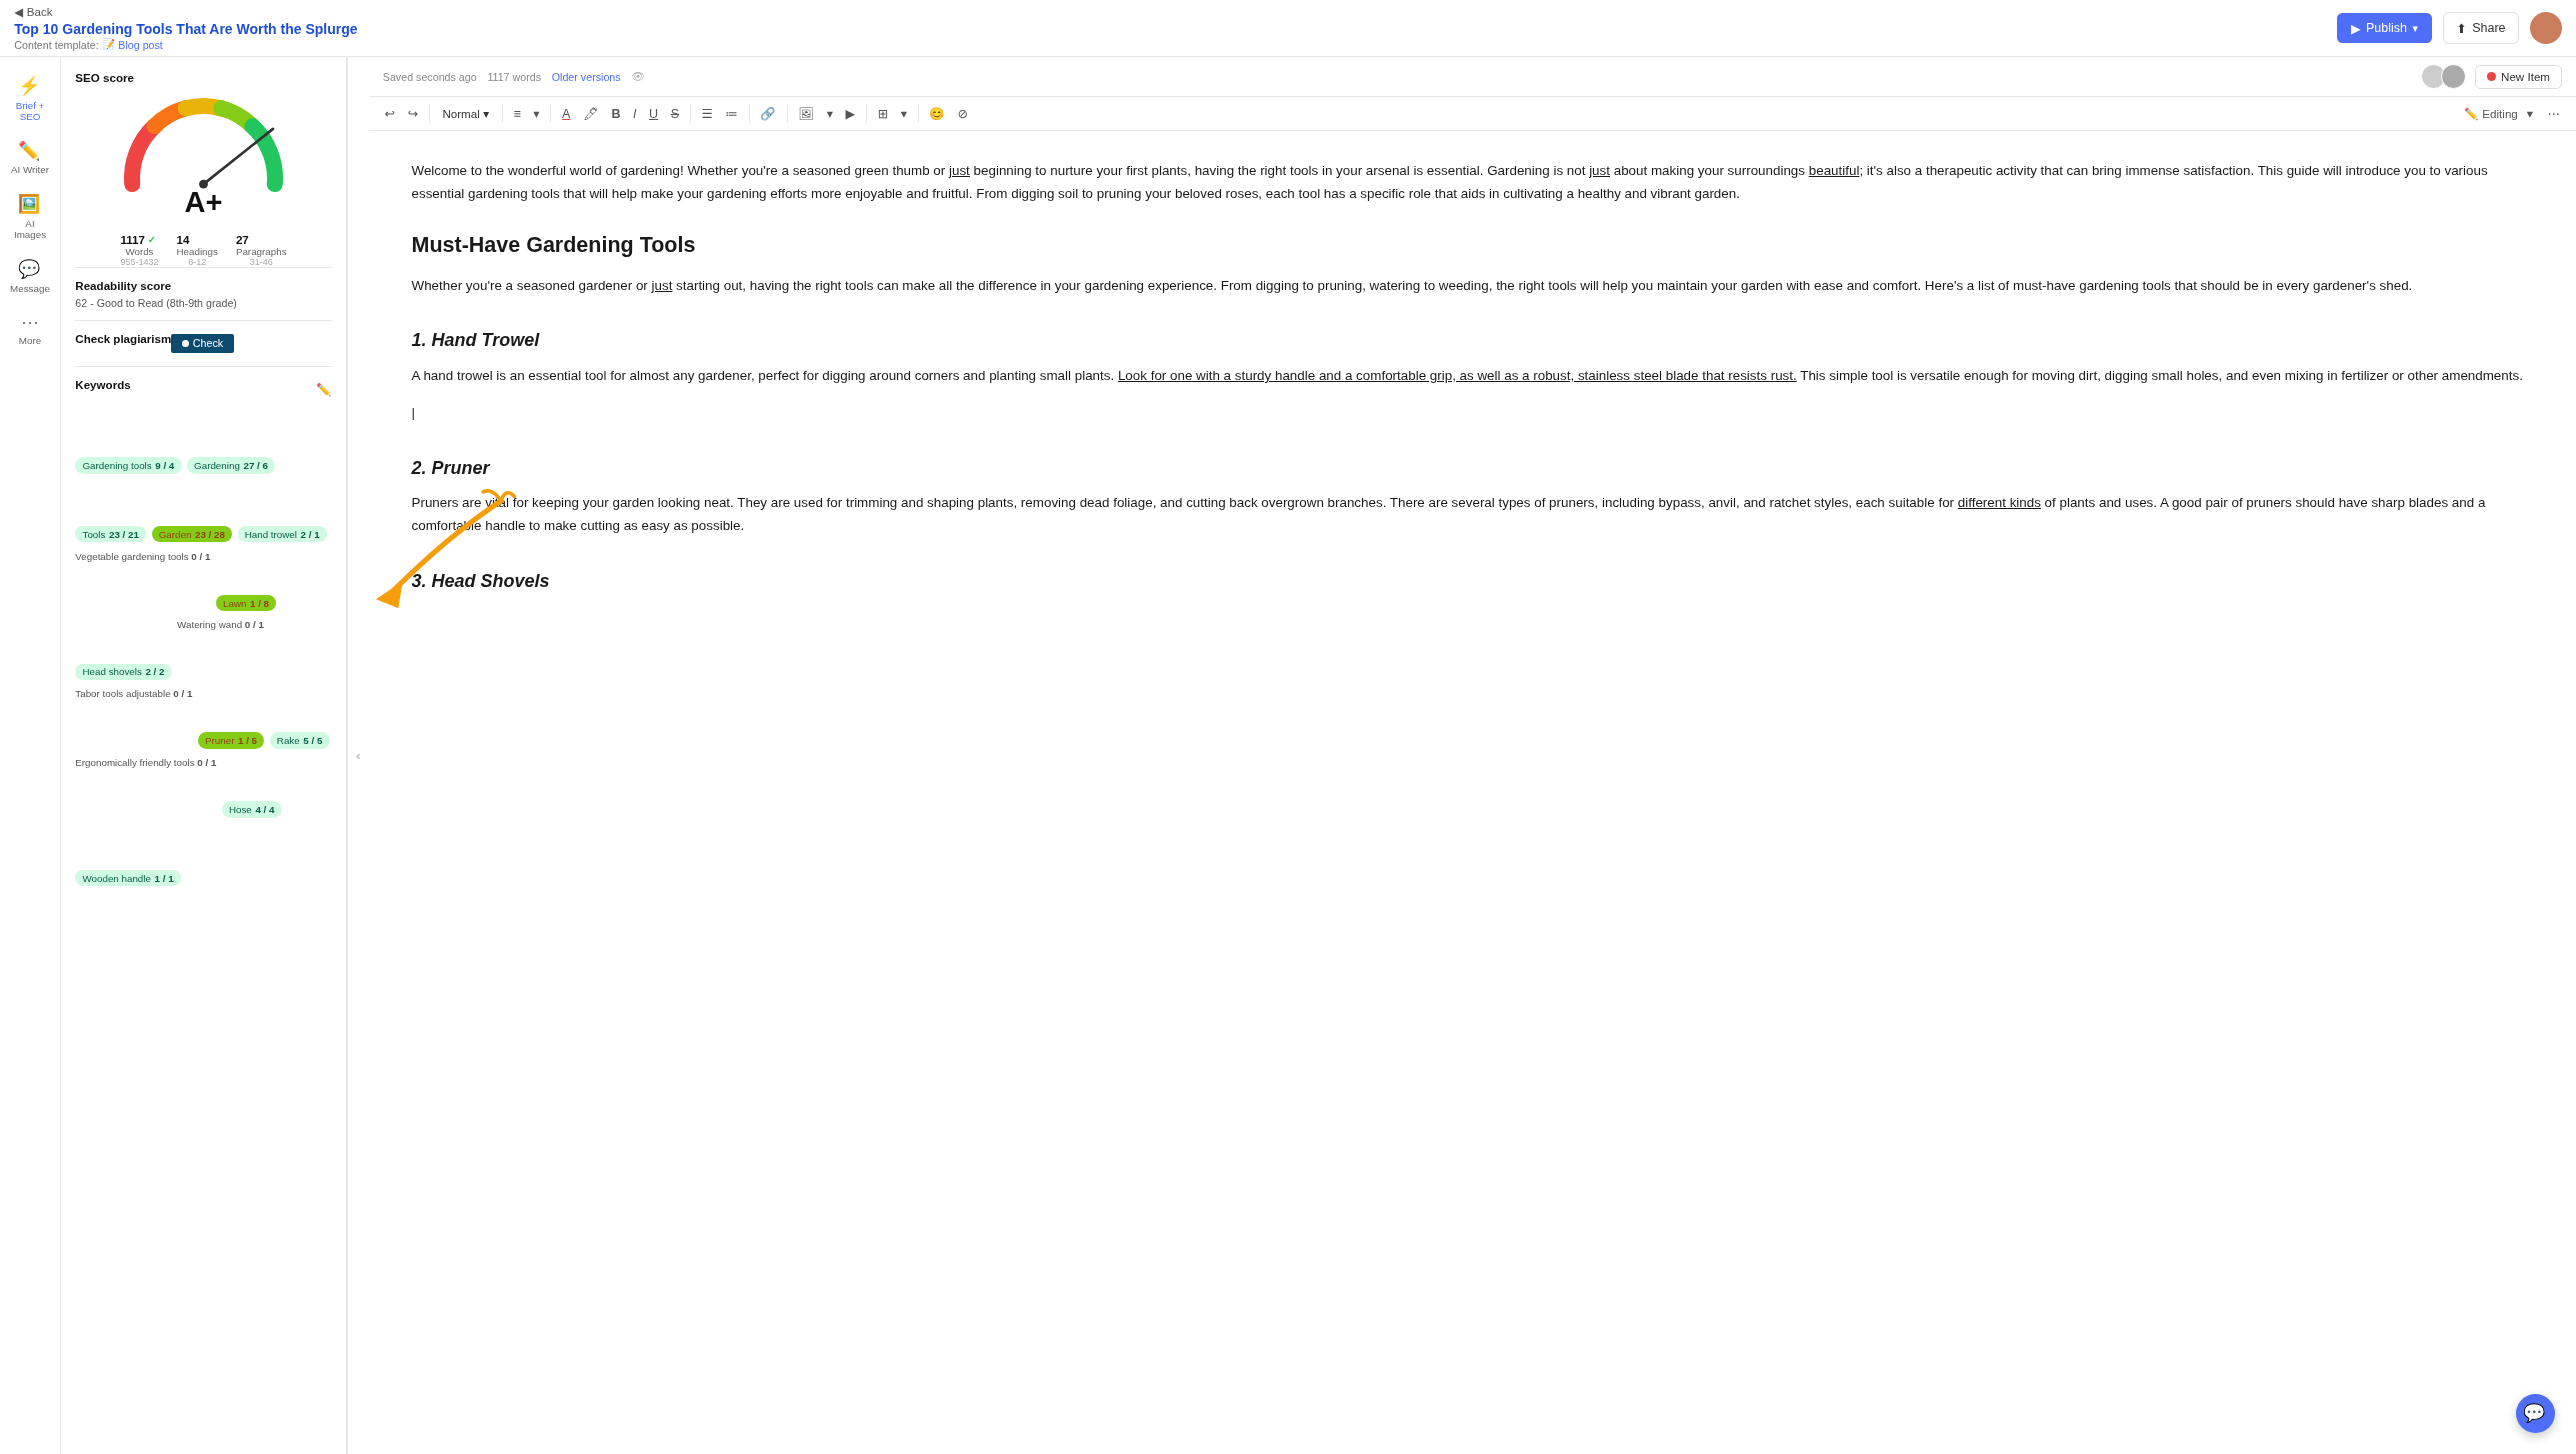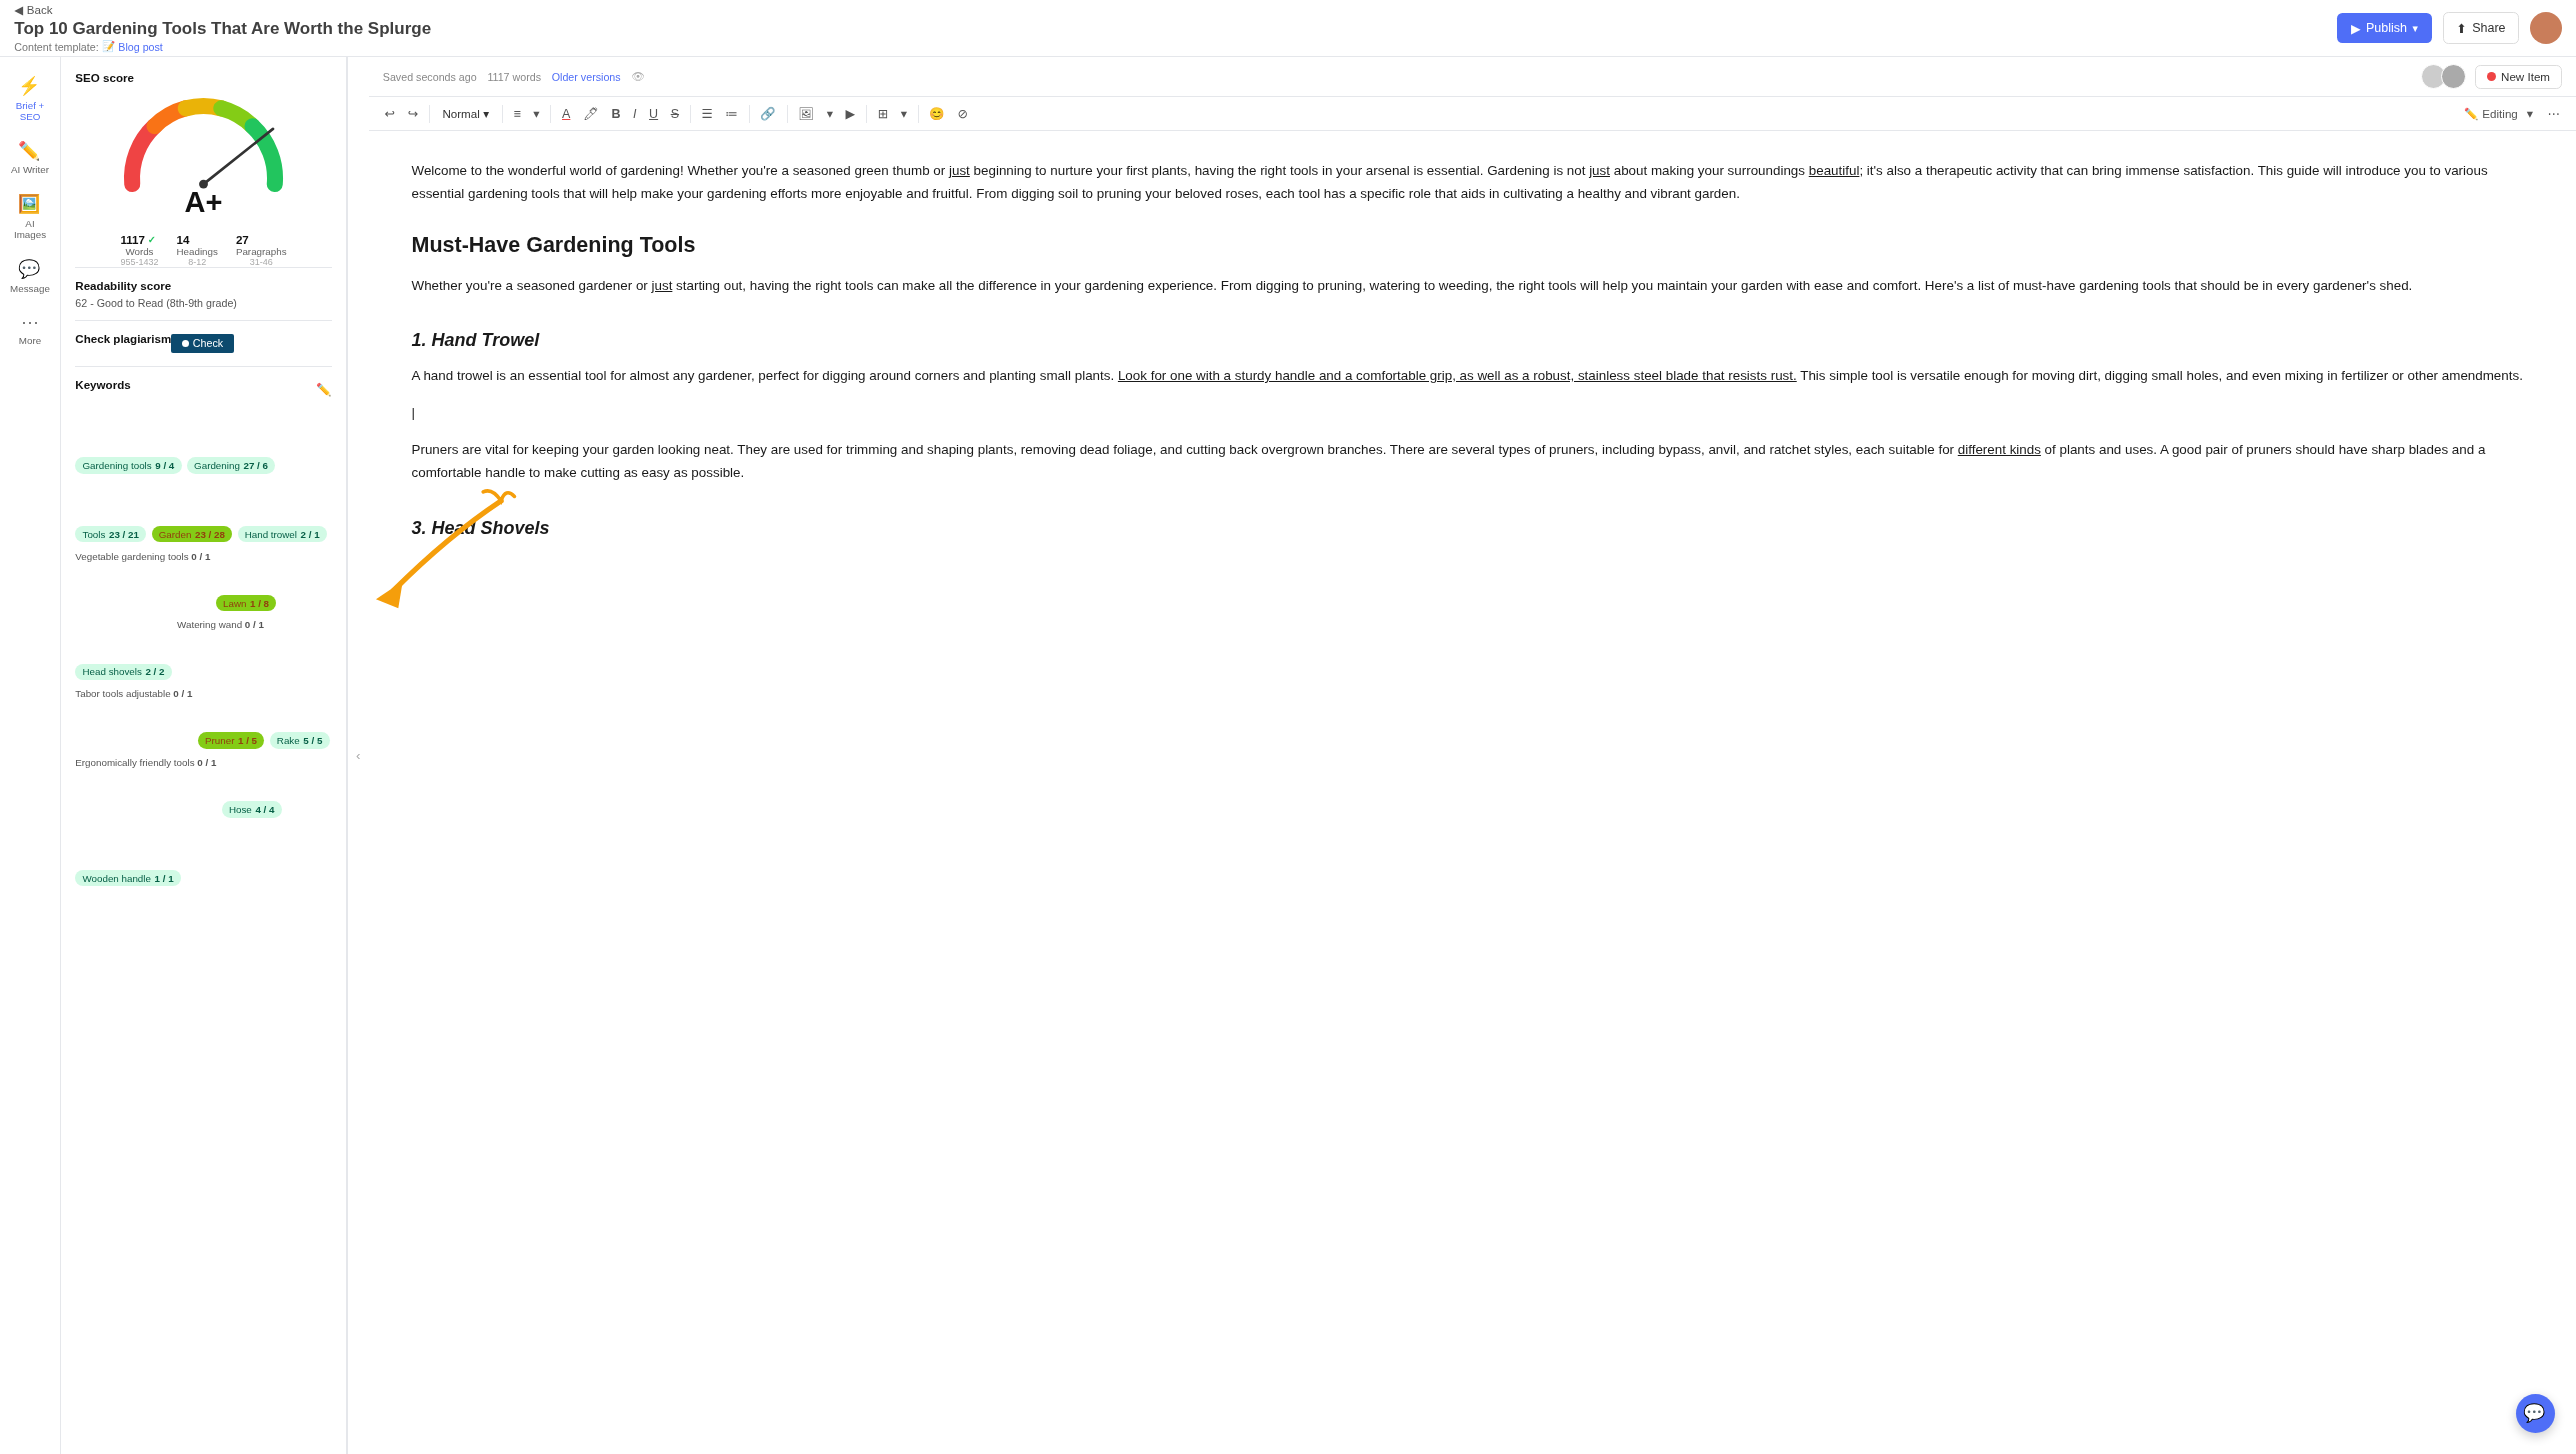--- a/index.html
+++ b/index.html
@@ -8,21 +8,21 @@
     
     .top-header {
       display: flex; align-items: center; justify-content: space-between;
       padding: 7.2px 14.3px; border-bottom: 0.9px solid #e5e7eb; height: 57px;
       background: #fff;
     }
     .top-header-left { display: flex; flex-direction: column; gap: 1.8px; }
     .top-header-left .back-btn {
       display: flex; align-items: center; gap: 3.6px; color: #555; font-size: 11.6px; cursor: pointer;
     }
-    .top-header-left .title { font-size: 17px; font-weight: 600; color: #404040; }
+    .top-header-left .title { font-size: 14px; font-weight: 600; color: #1d4ed8; }
     .top-header-left .subtitle { font-size: 10.7px; color: #777; display: flex; align-items: flex-end; gap: 3.6px; }
     .top-header-left .subtitle .blog-link { color: #4f6ef7; text-decoration: none; display: flex; align-items: center; gap: 2.7px; }
     .top-header-right { display: flex; align-items: center; gap: 10.7px; }
     .publish-btn {
       display: flex; align-items: center; gap: 5.4px;
       background: #4f6ef7; color: #fff; border: none; border-radius: 5.4px;
       padding: 7.2px 14.3px; font-size: 12.5px; font-weight: 500; cursor: pointer;
     }
     .publish-btn .chevron { font-size: 10.7px; }
     .share-btn {
@@ -403,20 +403,21 @@
         Whether you're a seasoned gardener or <u>just</u> starting out, having the right tools can make all the difference in your gardening experience. From digging to pruning, watering to weeding, the right tools will help you maintain your garden with ease and comfort. Here's a list of must-have gardening tools that should be in every gardener's shed.
       </p>
 
       <h3>1. Hand Trowel</h3>
 
       <p>
         A hand trowel is an essential tool for almost any gardener, perfect for digging around corners and planting small plants. <u>Look for one with a sturdy handle and a comfortable grip, as well as a robust, stainless steel blade that resists rust.</u> This simple tool is versatile enough for moving dirt, digging small holes, and even mixing in fertilizer or other amendments.
       </p>
       <p>|</p>
 
+      <h3>2. Pruner</h3>
 
       <p>
         Pruners are vital for keeping your garden looking neat. They are used for trimming and shaping plants, removing dead foliage, and cutting back overgrown branches. There are several types of pruners, including bypass, anvil, and ratchet styles, each suitable for <u>different kinds</u> of plants and uses. A good pair of pruners should have sharp blades and a comfortable handle to make cutting as easy as possible.
       </p>
 
       <h3>3. Head Shovels</h3>
     </div>
   </div>
 </div>
 

